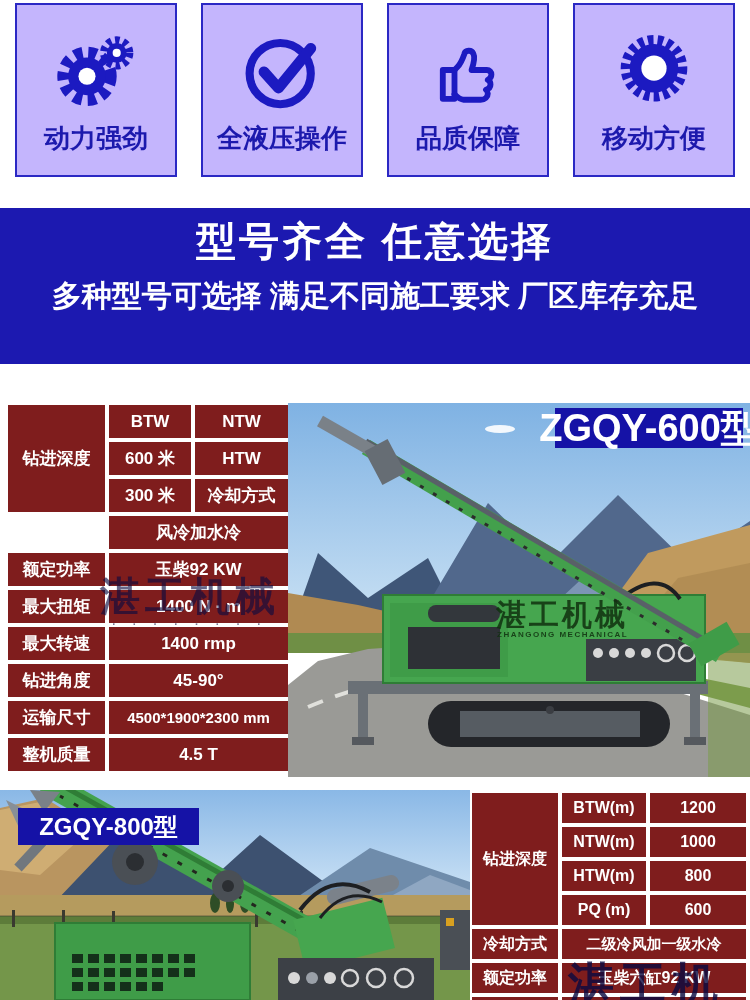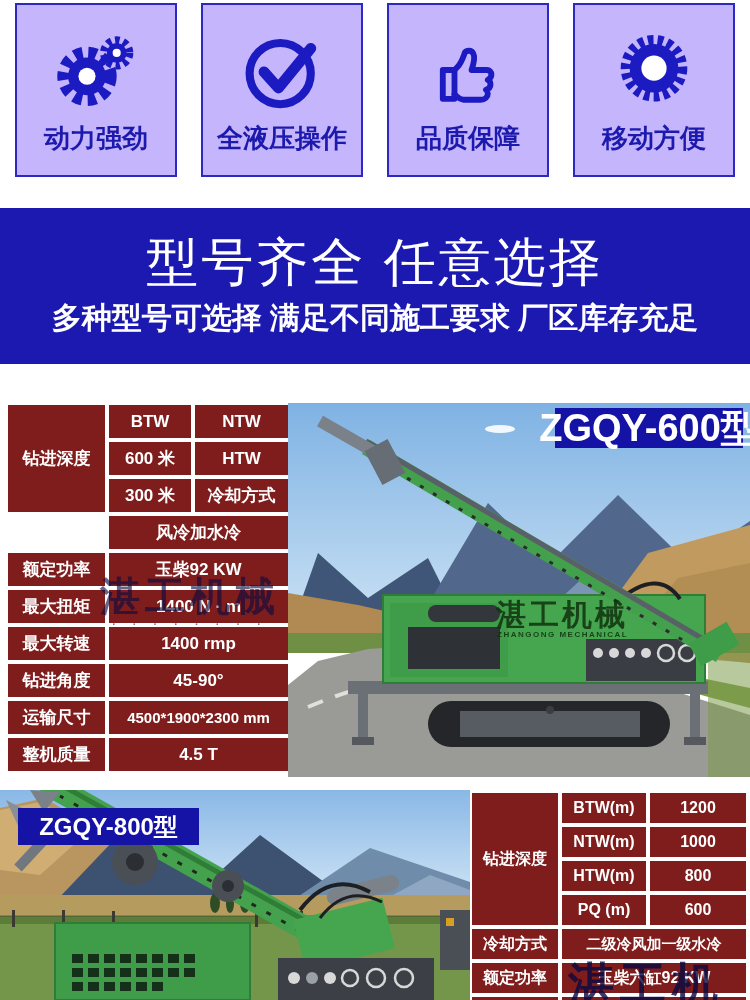--- a/index.html
+++ b/index.html
@@ -10,22 +10,22 @@
   
   .features{position:absolute;top:3px;left:0;width:750px;height:178px;
     display:flex;justify-content:center;gap:24px}
   .feature{width:158px;height:170px;background:#c4b5fd;border:2px solid #2b28c4;
     display:flex;flex-direction:column;align-items:center;justify-content:center;gap:6px}
   .feature svg{width:90px;height:90px;display:block}
   .flabel{font-size:26px;font-weight:bold;color:#1c19ad;white-space:nowrap}
   
   .banner{position:absolute;top:208px;left:0;width:750px;height:156px;
     background:#1c19b0;color:#fff;text-align:center}
-  .banner-title{font-size:52px;font-weight:normal;letter-spacing:3px;padding-top:20px;white-space:nowrap}
-  .banner-subtitle{font-size:30px;font-weight:bold;letter-spacing:0px;white-space:nowrap}
+  .banner-title{font-size:40px;font-weight:bold;letter-spacing:3px;padding-top:6px;white-space:nowrap}
+  .banner-subtitle{font-size:30px;font-weight:bold;letter-spacing:0px;margin-top:7px;white-space:nowrap}
   
   .sec{position:absolute;left:0;width:750px}
   .sec600{top:403px;height:374px}
   .sec800{top:790px;height:210px;overflow:hidden}
   .photo{position:absolute;display:block}
   .photo600{top:0;left:288px;width:462px;height:374px}
   .photo800{top:0;left:0;width:470px;height:210px}
   
   .spec-table{position:absolute;display:grid;gap:4px}
   .t600{top:2px;left:8px;grid-template-columns:97px 82px 93px;grid-auto-rows:33px}

